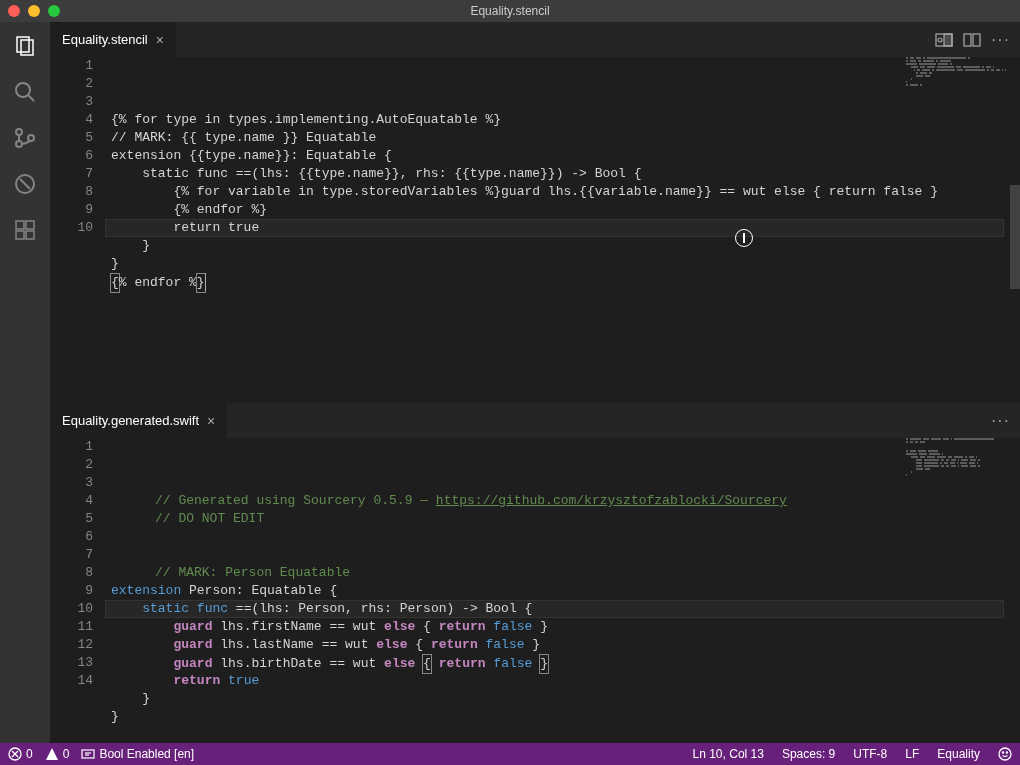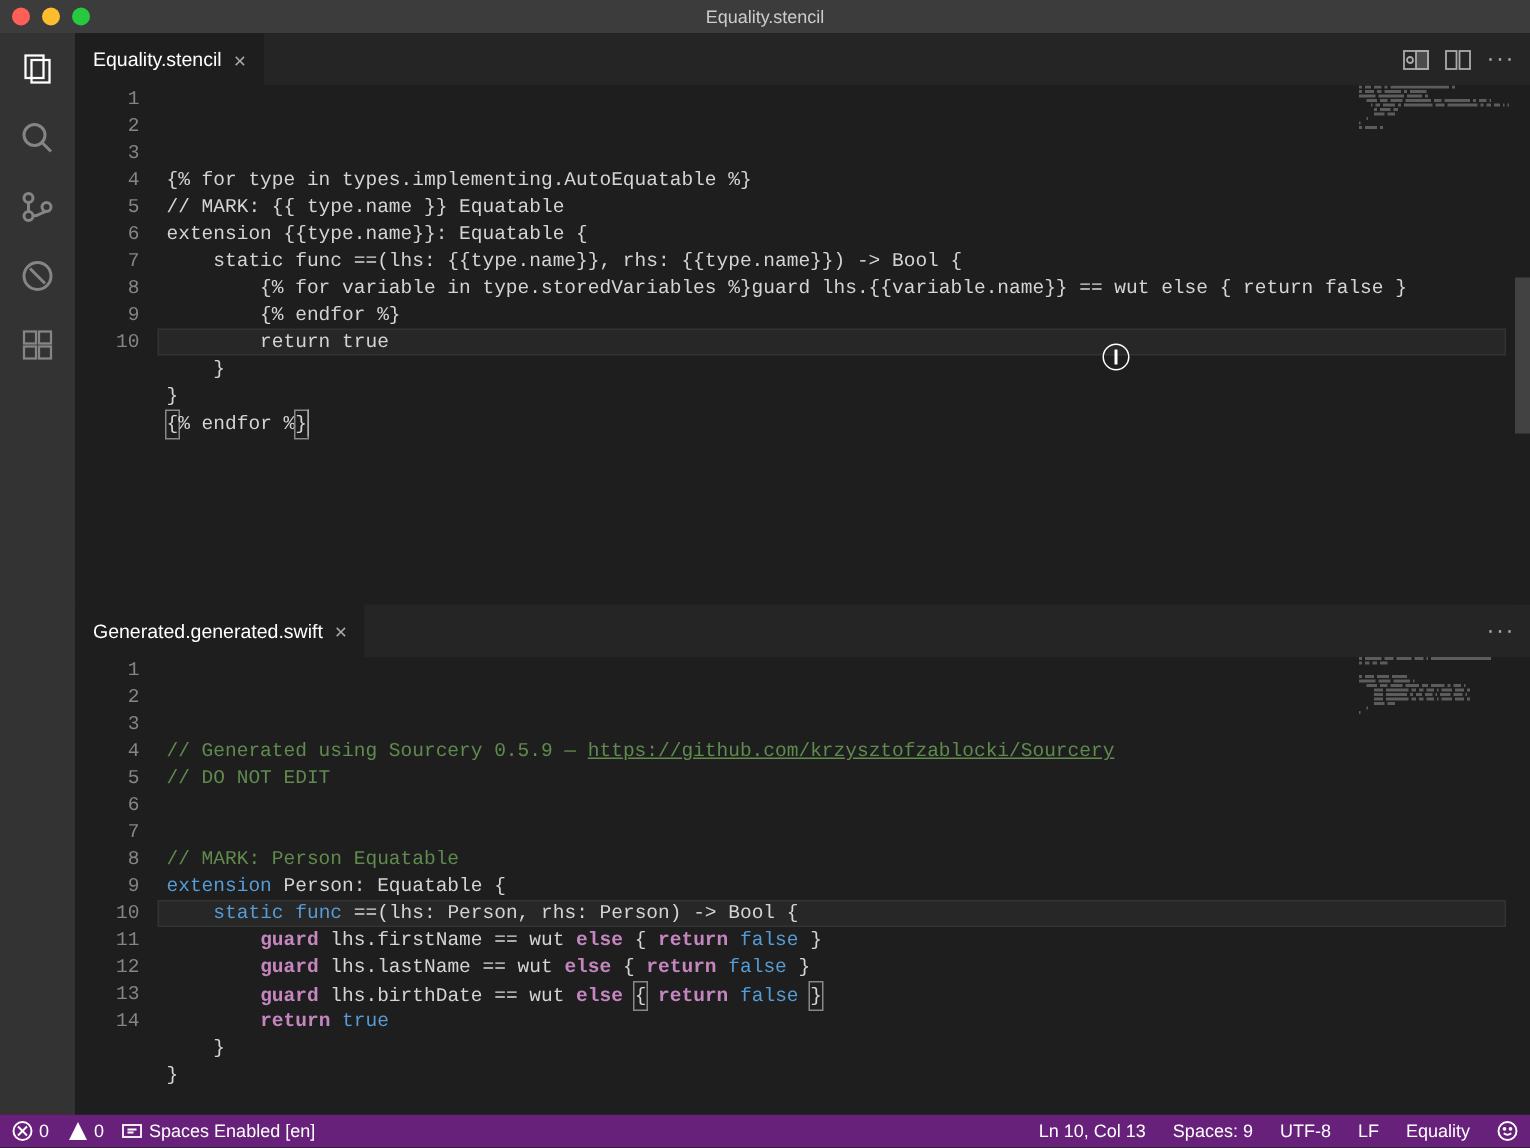--- a/index.html
+++ b/index.html
@@ -171,21 +171,21 @@
       position: relative;
     }
     .hl-line {
       position: absolute;
       left: 0;
       right: 16px;
       height: 18px;
       background: rgba(255,255,255,0.045);
       border: 1px solid rgba(255,255,255,0.06);
     }
-    .tok-comment { color: #608b4e; }
+    .tok-comment { color: #608b4e; margin-left: 44px; }
     .tok-keyword { color: #569cd6; }
     .tok-keyword2 { color: #c586c0; font-weight: bold; }
     .tok-link { color: #608b4e; text-decoration: underline; }
     .minimap {
       position: absolute;
       right: 0;
       top: 0;
       width: 118px;
       height: 60px;
       pointer-events: none;
@@ -449,21 +449,21 @@
         <div class="cursor-ibar"></div>
         <div class="scrollbar-track">
           <div class="scrollbar-thumb" style="top:128px;height:104px;"></div>
         </div>
       </div>
     </div>
 
     <div class="editor-pane bottom">
       <div class="tab-bar">
         <div class="tab">
-          <span>Generated.generated.swift</span>
+          <span>Equality.generated.swift</span>
           <span class="tab-close">×</span>
         </div>
         <div class="tab-actions">
           <span class="action-icon ellipsis">···</span>
         </div>
       </div>
       <div class="editor-content">
         <div class="gutter" id="gutter-bottom">
             <div class="gutter-line">1</div>
             <div class="gutter-line">2</div>
@@ -606,21 +606,21 @@
           <path d="M7 1 L13 13 L1 13 Z"></path>
         </svg>
       <span>0</span>
     </div>
     <div class="status-item">
       <svg viewBox="0 0 14 14" fill="none" stroke="currentColor" stroke-width="1.2">
           <rect x="1" y="3" width="12" height="8"></rect>
           <line x1="4" y1="6" x2="10" y2="6"></line>
           <line x1="4" y1="8" x2="8" y2="8"></line>
         </svg>
-      <span>Spaces Enabled [en]</span>
+      <span>Bool Enabled [en]</span>
     </div>
   </div>
   <div class="status-right">
     <div class="status-item">
         <span>Ln 10, Col 13</span>
       </div>
     <div class="status-item">
         <span>Spaces: 9</span>
       </div>
     <div class="status-item">

